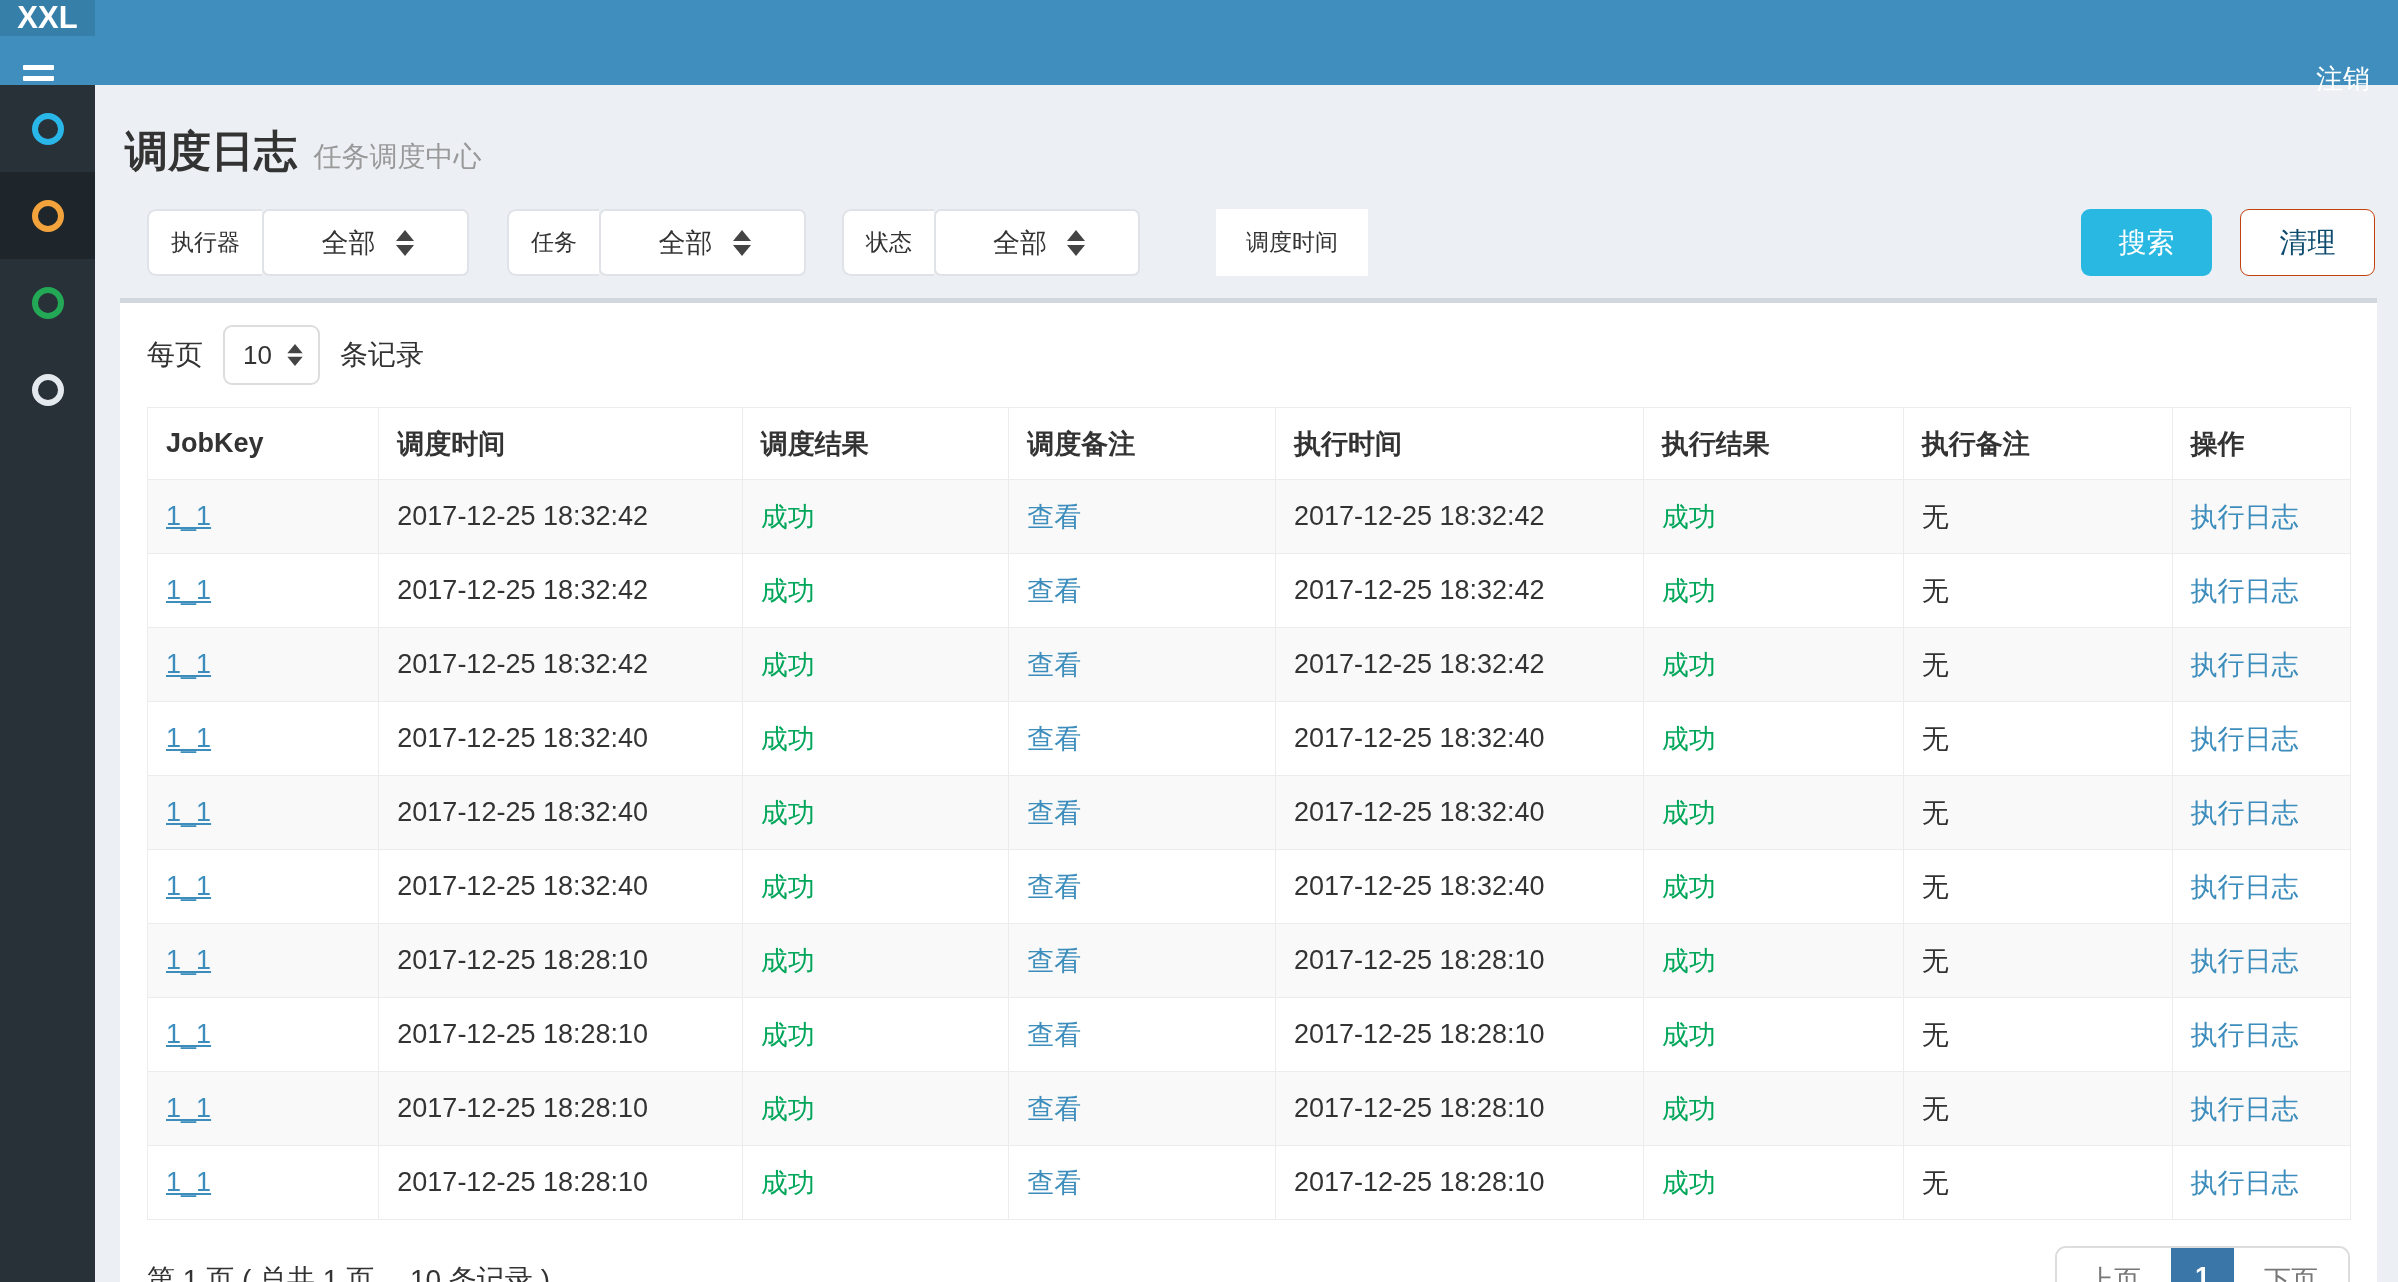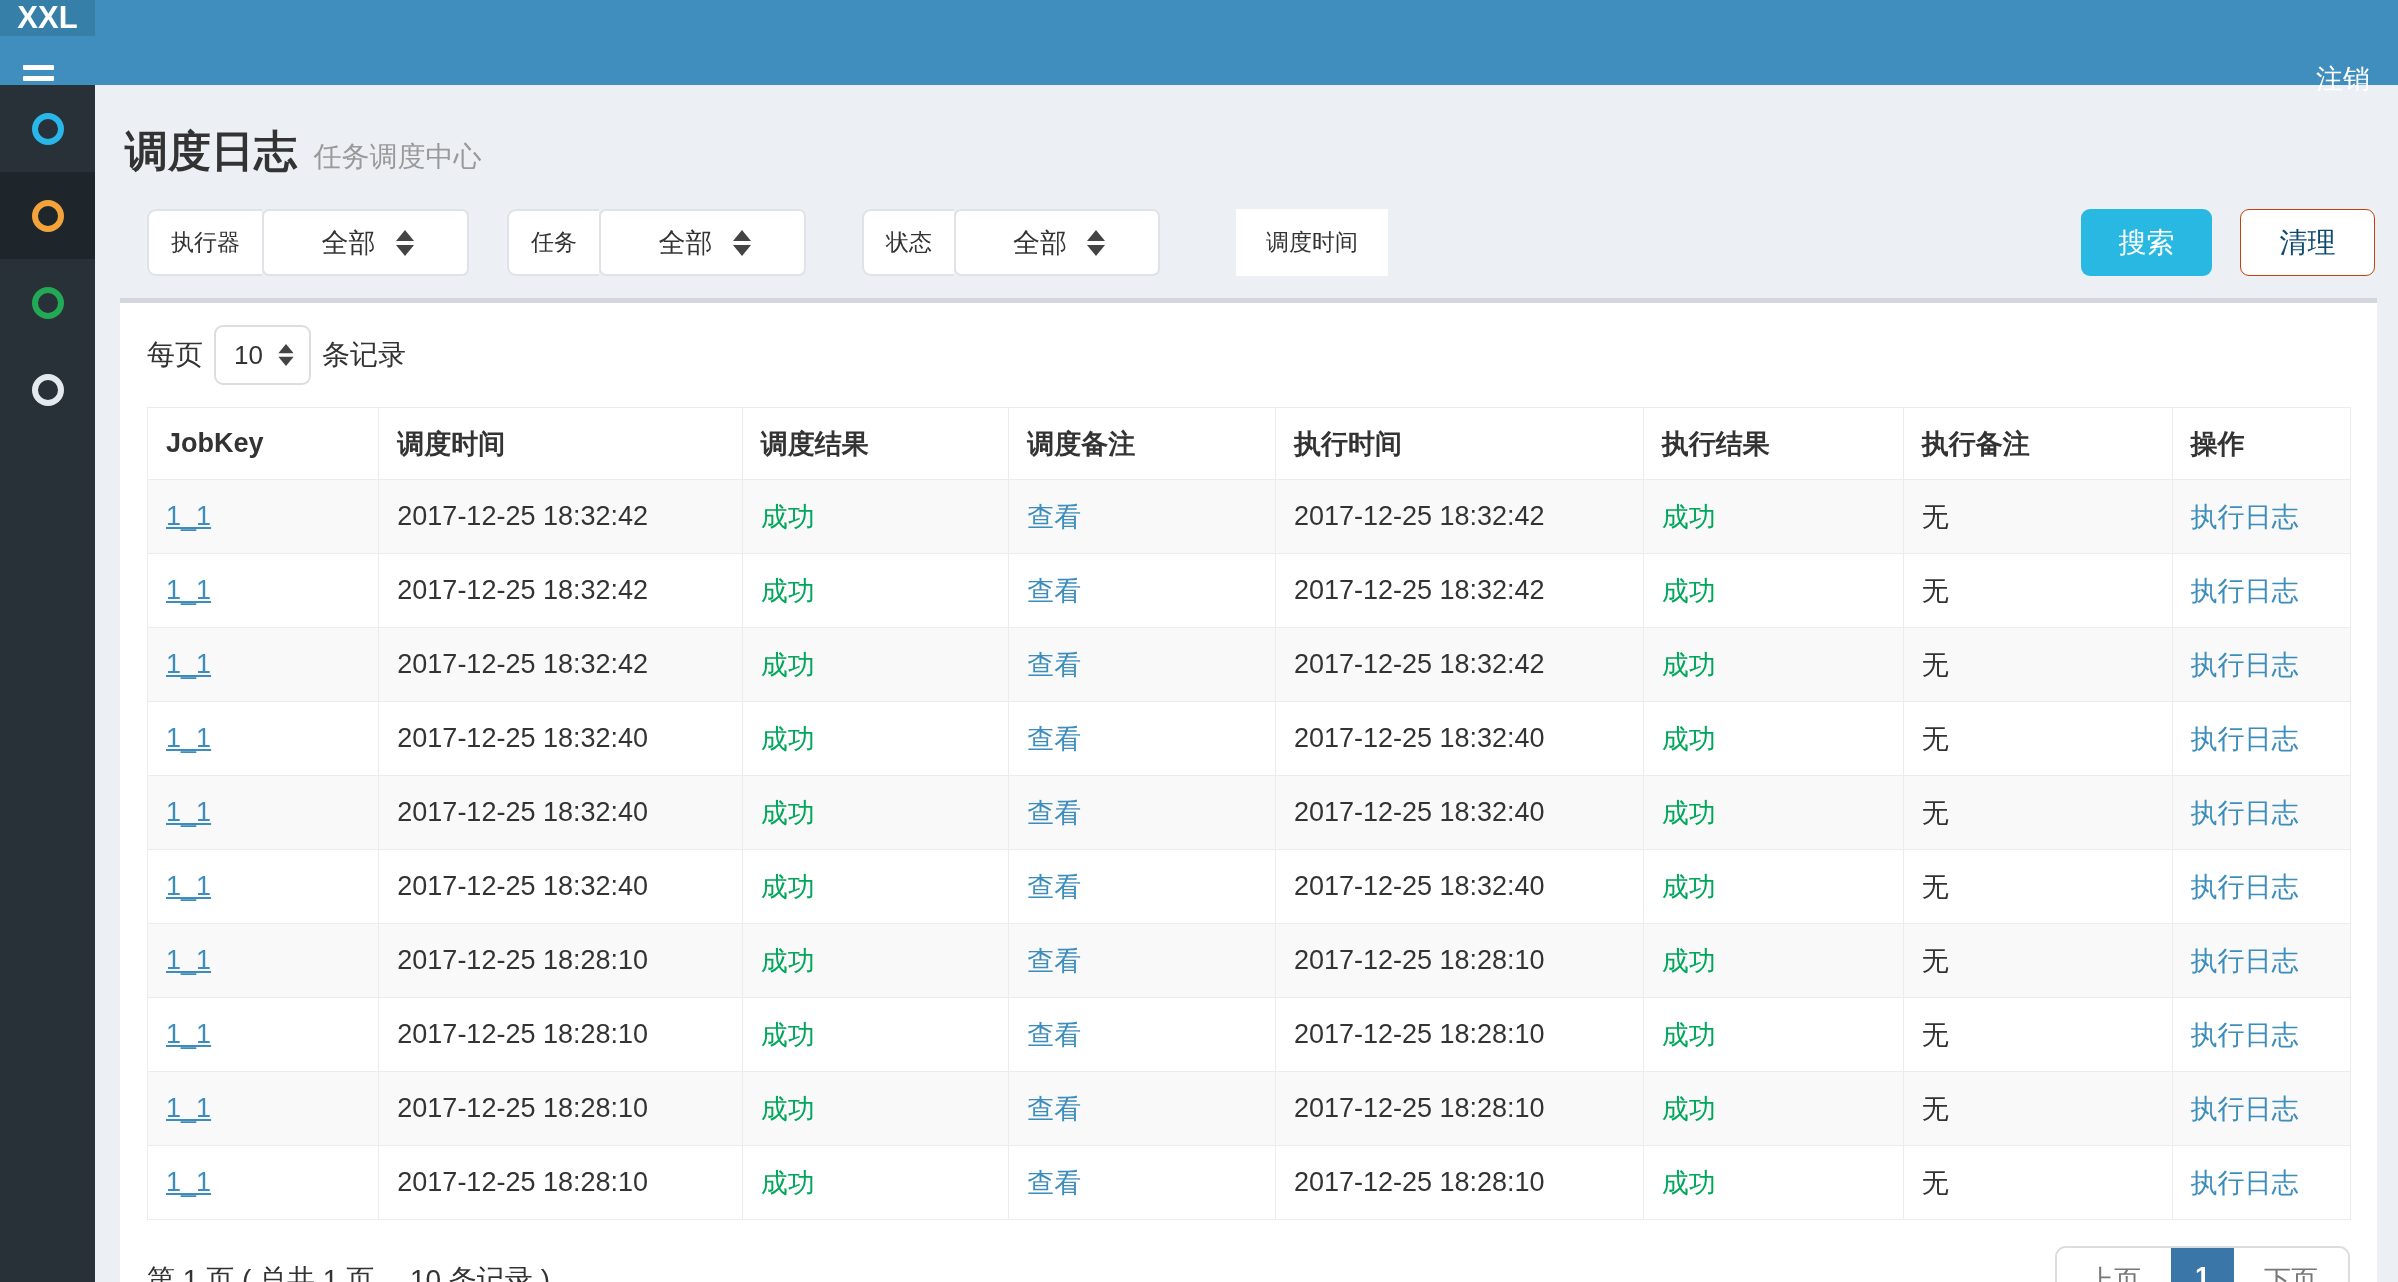--- a/index.html
+++ b/index.html
@@ -48,21 +48,21 @@
   .btn { height:67px; border:none; border-radius:9px; font-size:28px; cursor:pointer;
     font-family:inherit; }
   .btn-search { width:131px; background:#29b8e2; color:#fff; margin-left:auto; }
   .btn-clear { width:135px; background:#fff; color:#0c4a6e; margin-left:28px; border:1px solid #c2410c; }
 
   
   .box { background:#fff; border-top:5px solid #d2d6de; margin:22px 21px 10px 25px; height:1002px; }
   .pagesize-row { display:flex; align-items:center; padding:22px 27px 0 27px; font-size:28px; }
   .mini-select { display:inline-flex; align-items:center; justify-content:center;
     border:2px solid #ddd; border-radius:9px; height:60px; padding:0 14px 0 18px;
-    margin:0 11px; font-size:26px; cursor:pointer; }
+    margin:0 20px; font-size:26px; cursor:pointer; }
   .mini-select .caret-updown { margin-left:14px; transform:scale(.85); }
 
   
   table { width:2204px; margin:22px 27px 0 27px; border-collapse:collapse; font-size:27px; }
   th, td { border:1px solid #ececec; text-align:left; padding:0 18px; }
   th { height:72px; font-weight:bold; color:#333; }
   td { height:74px; }
   tbody tr:nth-child(odd) { background:#f9f9f9; }
   .col-jobkey{width:10.5%} .col-ttime{width:16.5%} .col-tres{width:12.1%}
   .col-tmsg{width:12.1%} .col-htime{width:16.7%} .col-hres{width:11.8%}
@@ -137,21 +137,21 @@
       <span class="ig-label">任务</span>
       <span class="ig-select" style="width:207px">
         <span>全部</span>
         <span class="caret-updown">
             <i class="up"></i>
             <i class="down"></i>
           </span>
       </span>
     </div>
 
-    <div class="input-group" style="margin-left:56px">
+    <div class="input-group" style="margin-left:36px">
       <span class="ig-label">状态</span>
       <span class="ig-select" style="width:206px">
         <span>全部</span>
         <span class="caret-updown">
             <i class="up"></i>
             <i class="down"></i>
           </span>
       </span>
     </div>
 

